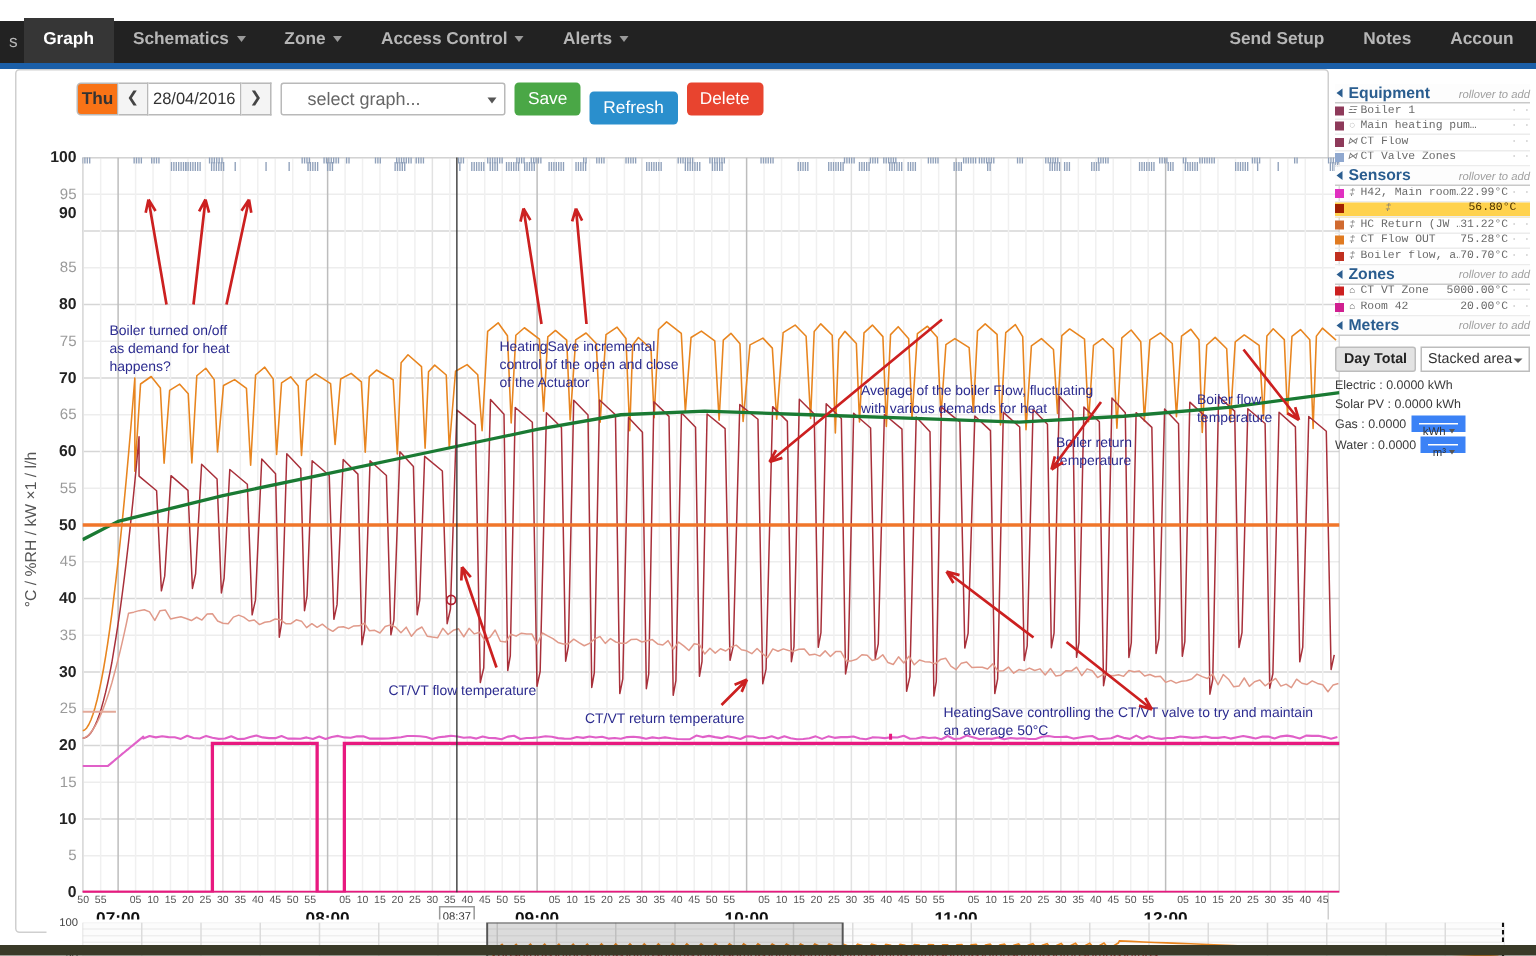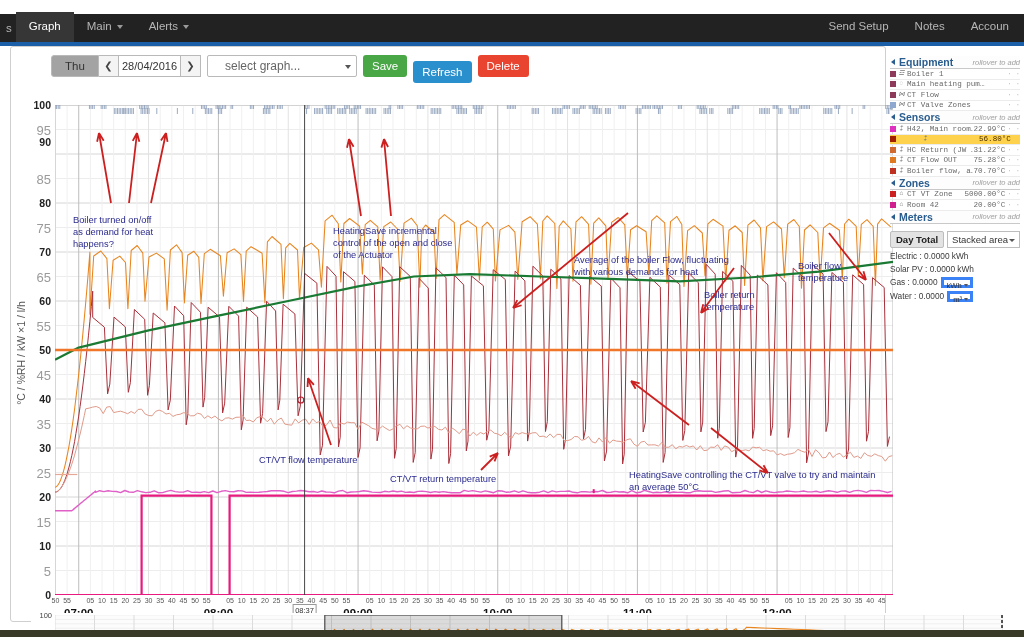--- a/index.html
+++ b/index.html
@@ -14,21 +14,21 @@
   
   #navbar {
     position:absolute; left:0; top:14px; width:1024px; height:28px;
     background:#222222; color:#b3b3b3; font-size:11.5px;
     display:flex; align-items:center;
   }
   #navbar .nav-left { display:flex; align-items:center; height:28px; }
   #navbar .nav-right { margin-left:auto; display:flex; align-items:center; height:28px; padding-right:2px;}
   .nav-item {
     padding:0 13px; height:32px; line-height:28px; white-space:nowrap;
-    color:#b6b6b6; cursor:pointer;
+    color:#b6b6b6; cursor:pointer;font-weight:bold;
   }
   .nav-item.active { background:#363636; color:#ffffff; }
   .nav-item .caret {
     display:inline-block; margin-left:5px;
     border-left:3.5px solid transparent; border-right:3.5px solid transparent;
     border-top:4px solid #9a9a9a; vertical-align:middle;
   }
   #navbar .nav-edge { padding:0 4px 0 6px; color:#b6b6b6; height:28px; line-height:28px;}
 
   
@@ -43,23 +43,24 @@
     background:#ffffff;
   }
   #leftpanel {
     position:absolute; left:10px; top:0px; width:876px; height:576px;
     background:#ffffff; border:1px solid #cfcfcf; border-radius:3px;
   }
 
   
   #toolbar { position:absolute; left:40px; top:8px; height:22px; display:flex; align-items:center; }
   .dayfield {
-    width:48px; height:22px; line-height:20px; text-align:center;
-    border:1px solid #b9b9b9; background:#a3a3a3; font-size:11.5px; color:#333;
+    width:28px; height:22px; line-height:20px; text-align:center;
+    border:1px solid #b9b9b9; background:#f97316; font-size:11.5px; color:#333;
     border-radius:3px 0 0 3px;
+    font-weight:bold;
   }
   .navarrow {
     width:20px; height:22px; line-height:20px; text-align:center;
     border:1px solid #b9b9b9; border-left:none; background:#f4f4f4;
     font-size:10px; color:#444; cursor:pointer;
   }
   .datefield {
     width:62px; height:22px; line-height:20px; text-align:center;
     border:1px solid #b9b9b9; border-left:none; background:#ffffff;
     font-size:11px; color:#333;
@@ -93,21 +94,21 @@
   }
   #plot {
     position:absolute; left:44px; top:22px; width:838px; height:490px;
   }
   .ytick {
     position:absolute; right:100%; margin-right:4px;
     font-size:9.5px; color:#333; text-align:right; width:30px;
     transform:translateY(-50%); white-space:nowrap;
   }
   .ytick.major { font-weight:bold; font-size:10.5px; color:#222; }
-  .ytick.minor { font-size:13px; color:#9a9a9a; }
+  .ytick.minor { font-size:10px; color:#9a9a9a; }
   .xtick {
     position:absolute; top:100%; margin-top:2px; font-size:7px; color:#555;
     transform:translateX(-50%); white-space:nowrap;
   }
   .xhour {
     position:absolute; top:100%; margin-top:12px; font-size:11.5px; font-weight:bold;
     color:#111; transform:translateX(-50%); white-space:nowrap;
   }
   .cursorlabel {
     position:absolute; top:100%; margin-top:9px; font-size:7.5px; color:#333;
@@ -172,40 +173,42 @@
     margin-left:3px; flex:1 1 auto; border:1px solid #bdbdbd; background:#fff;
     font-size:9.5px; color:#333; padding:2px 4px; position:relative; height:17px;
   }
   .stacked-sel .arr {
     position:absolute; right:4px; top:7px;
     border-left:3px solid transparent; border-right:3px solid transparent;
     border-top:3.5px solid #555;
   }
   .meter-line { font-size:8.3px; color:#3a3a3a; margin-top:3px; display:flex; align-items:center; }
   .unit-sel {
-    border:3px solid #3b82f6; background:#fff; font-size:7.6px; color:#333;
+    border:5px solid #3b82f6; background:#fff; font-size:7.6px; color:#333;
     padding:0 8px 0 3px; margin-left:3px; position:relative; height:11px; line-height:11px;
   }
   .unit-sel .arr {
     position:absolute; right:2px; top:4px;
     border-left:2.5px solid transparent; border-right:2.5px solid transparent;
     border-top:3px solid #555;
   }
   svg { display:block; }
 </style>
 </head>
 <body>
 
 <div id="topstrip"></div>
 
 <div id="navbar">
   <div class="nav-left">
     <div class="nav-edge">s</div>
     <div class="nav-item active"><span>Graph</span></div>
-    <div class="nav-item"><span>Main</span><i class="caret"></i></div>
+    <div class="nav-item"><span>Schematics</span><i class="caret"></i></div>
+    <div class="nav-item"><span>Zone</span><i class="caret"></i></div>
+    <div class="nav-item"><span>Access Control</span><i class="caret"></i></div>
     <div class="nav-item"><span>Alerts</span><i class="caret"></i></div>
   </div>
   <div class="nav-right">
     <div class="nav-item">Send Setup</div>
     <div class="nav-item">Notes</div>
     <div class="nav-item">Accoun</div>
   </div>
 </div>
 <div id="bluebar"></div>
 

